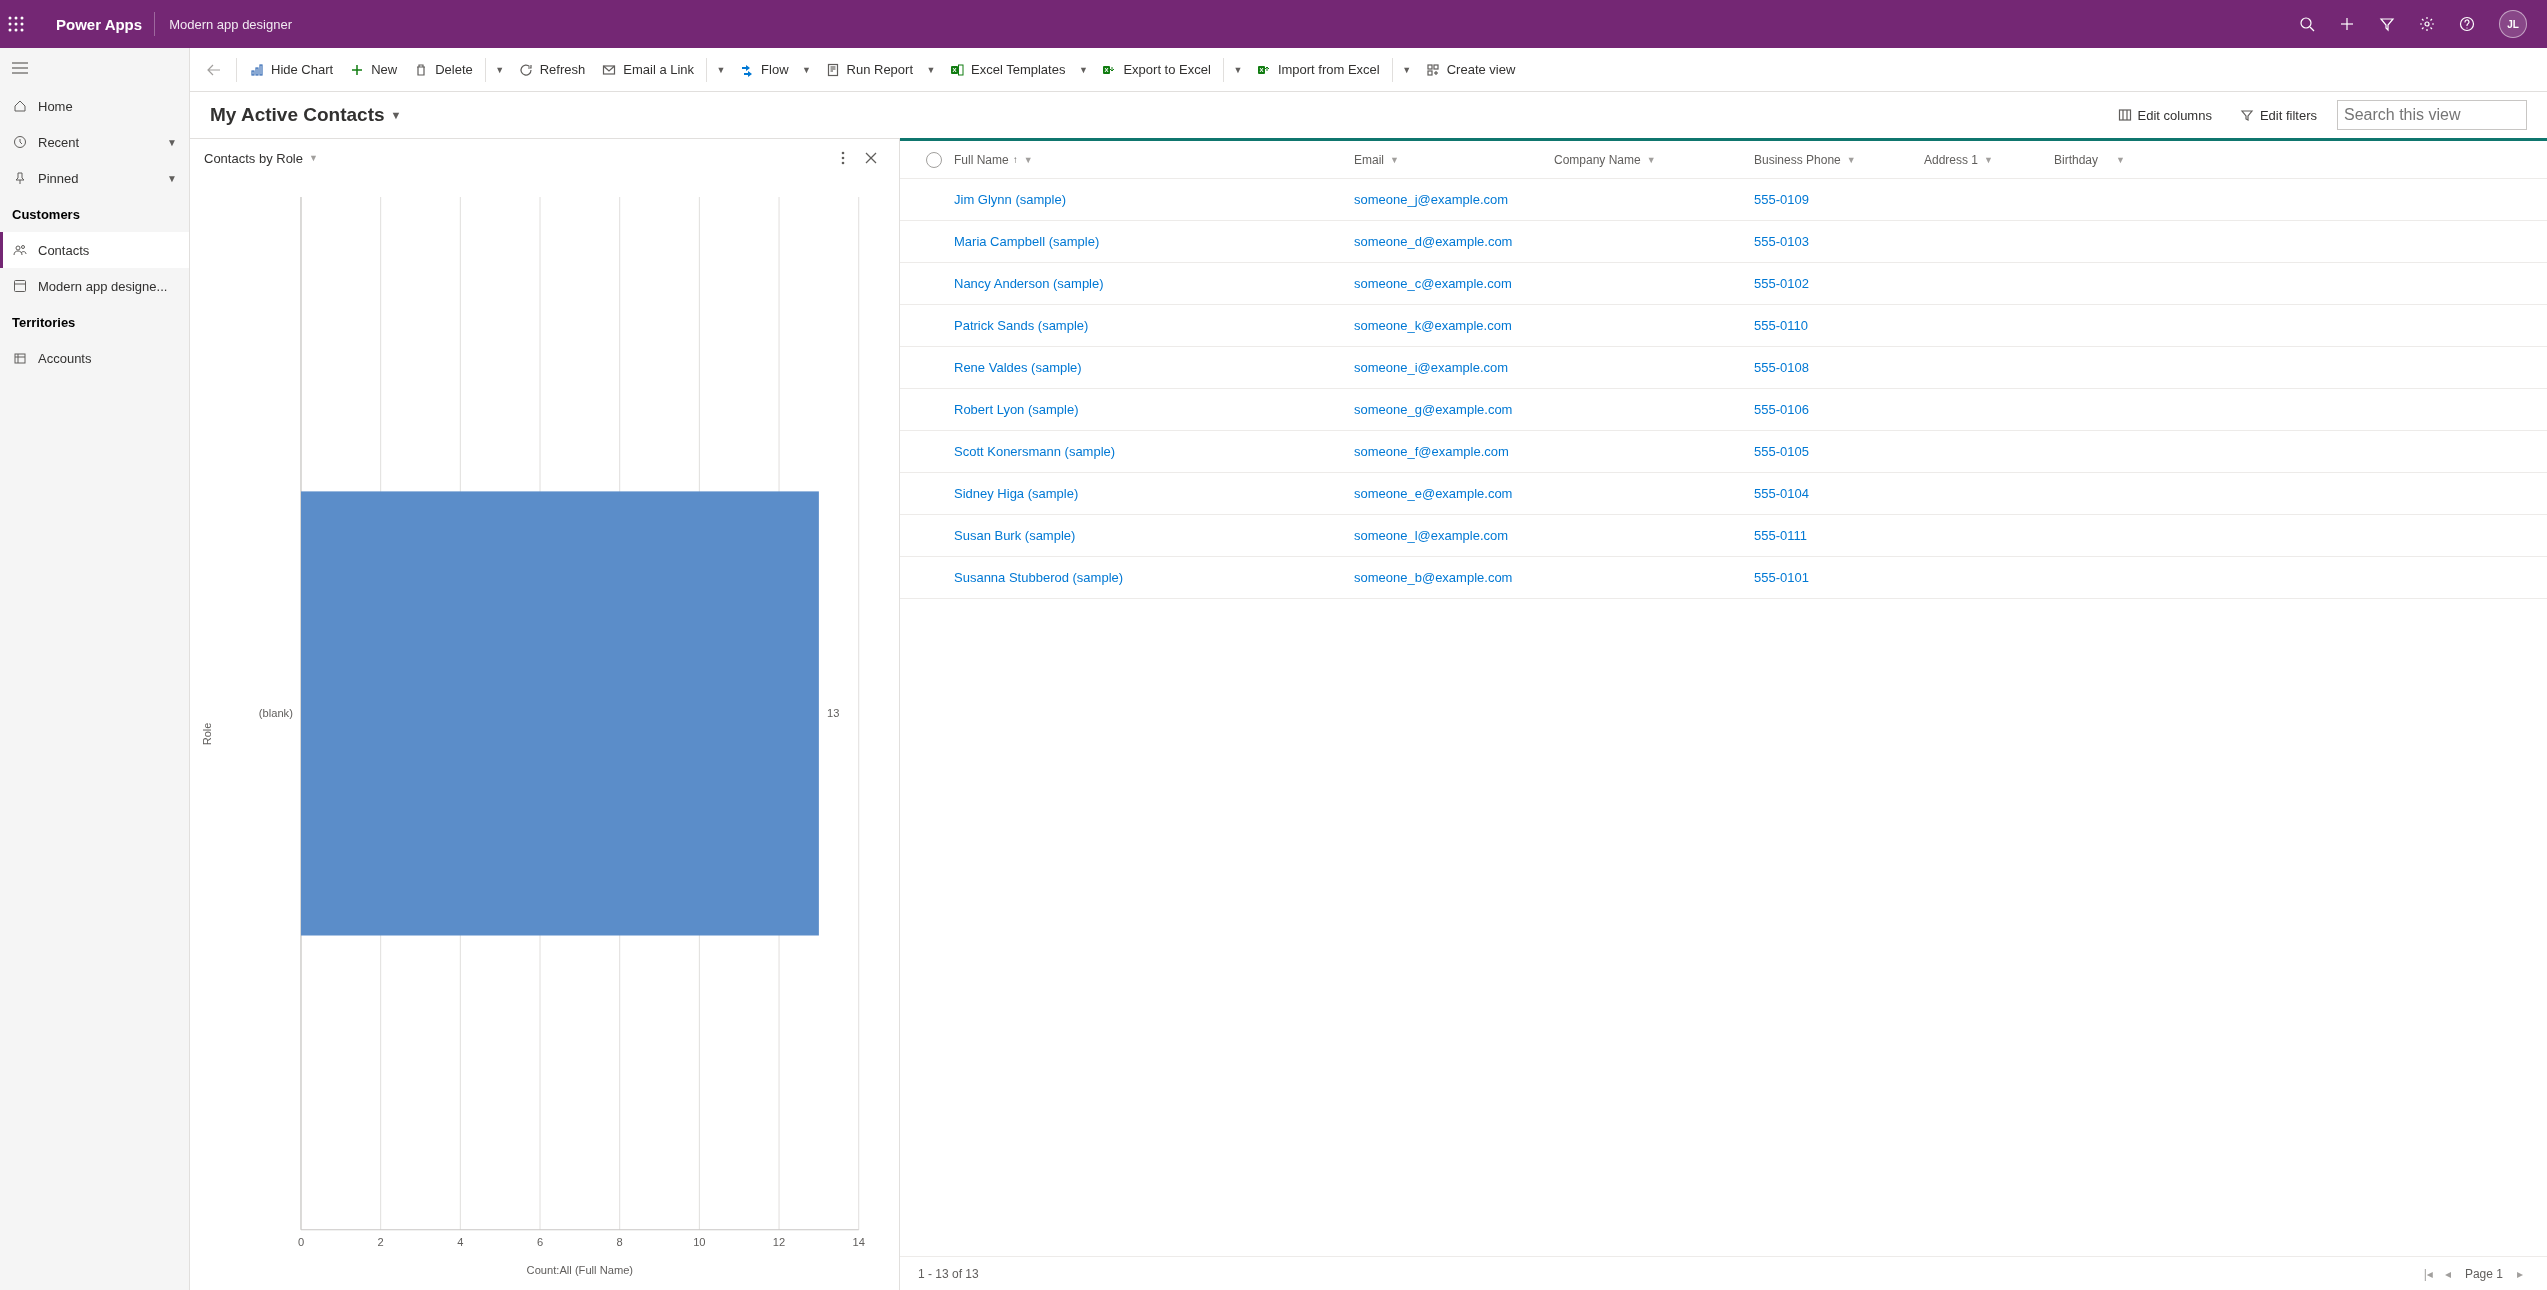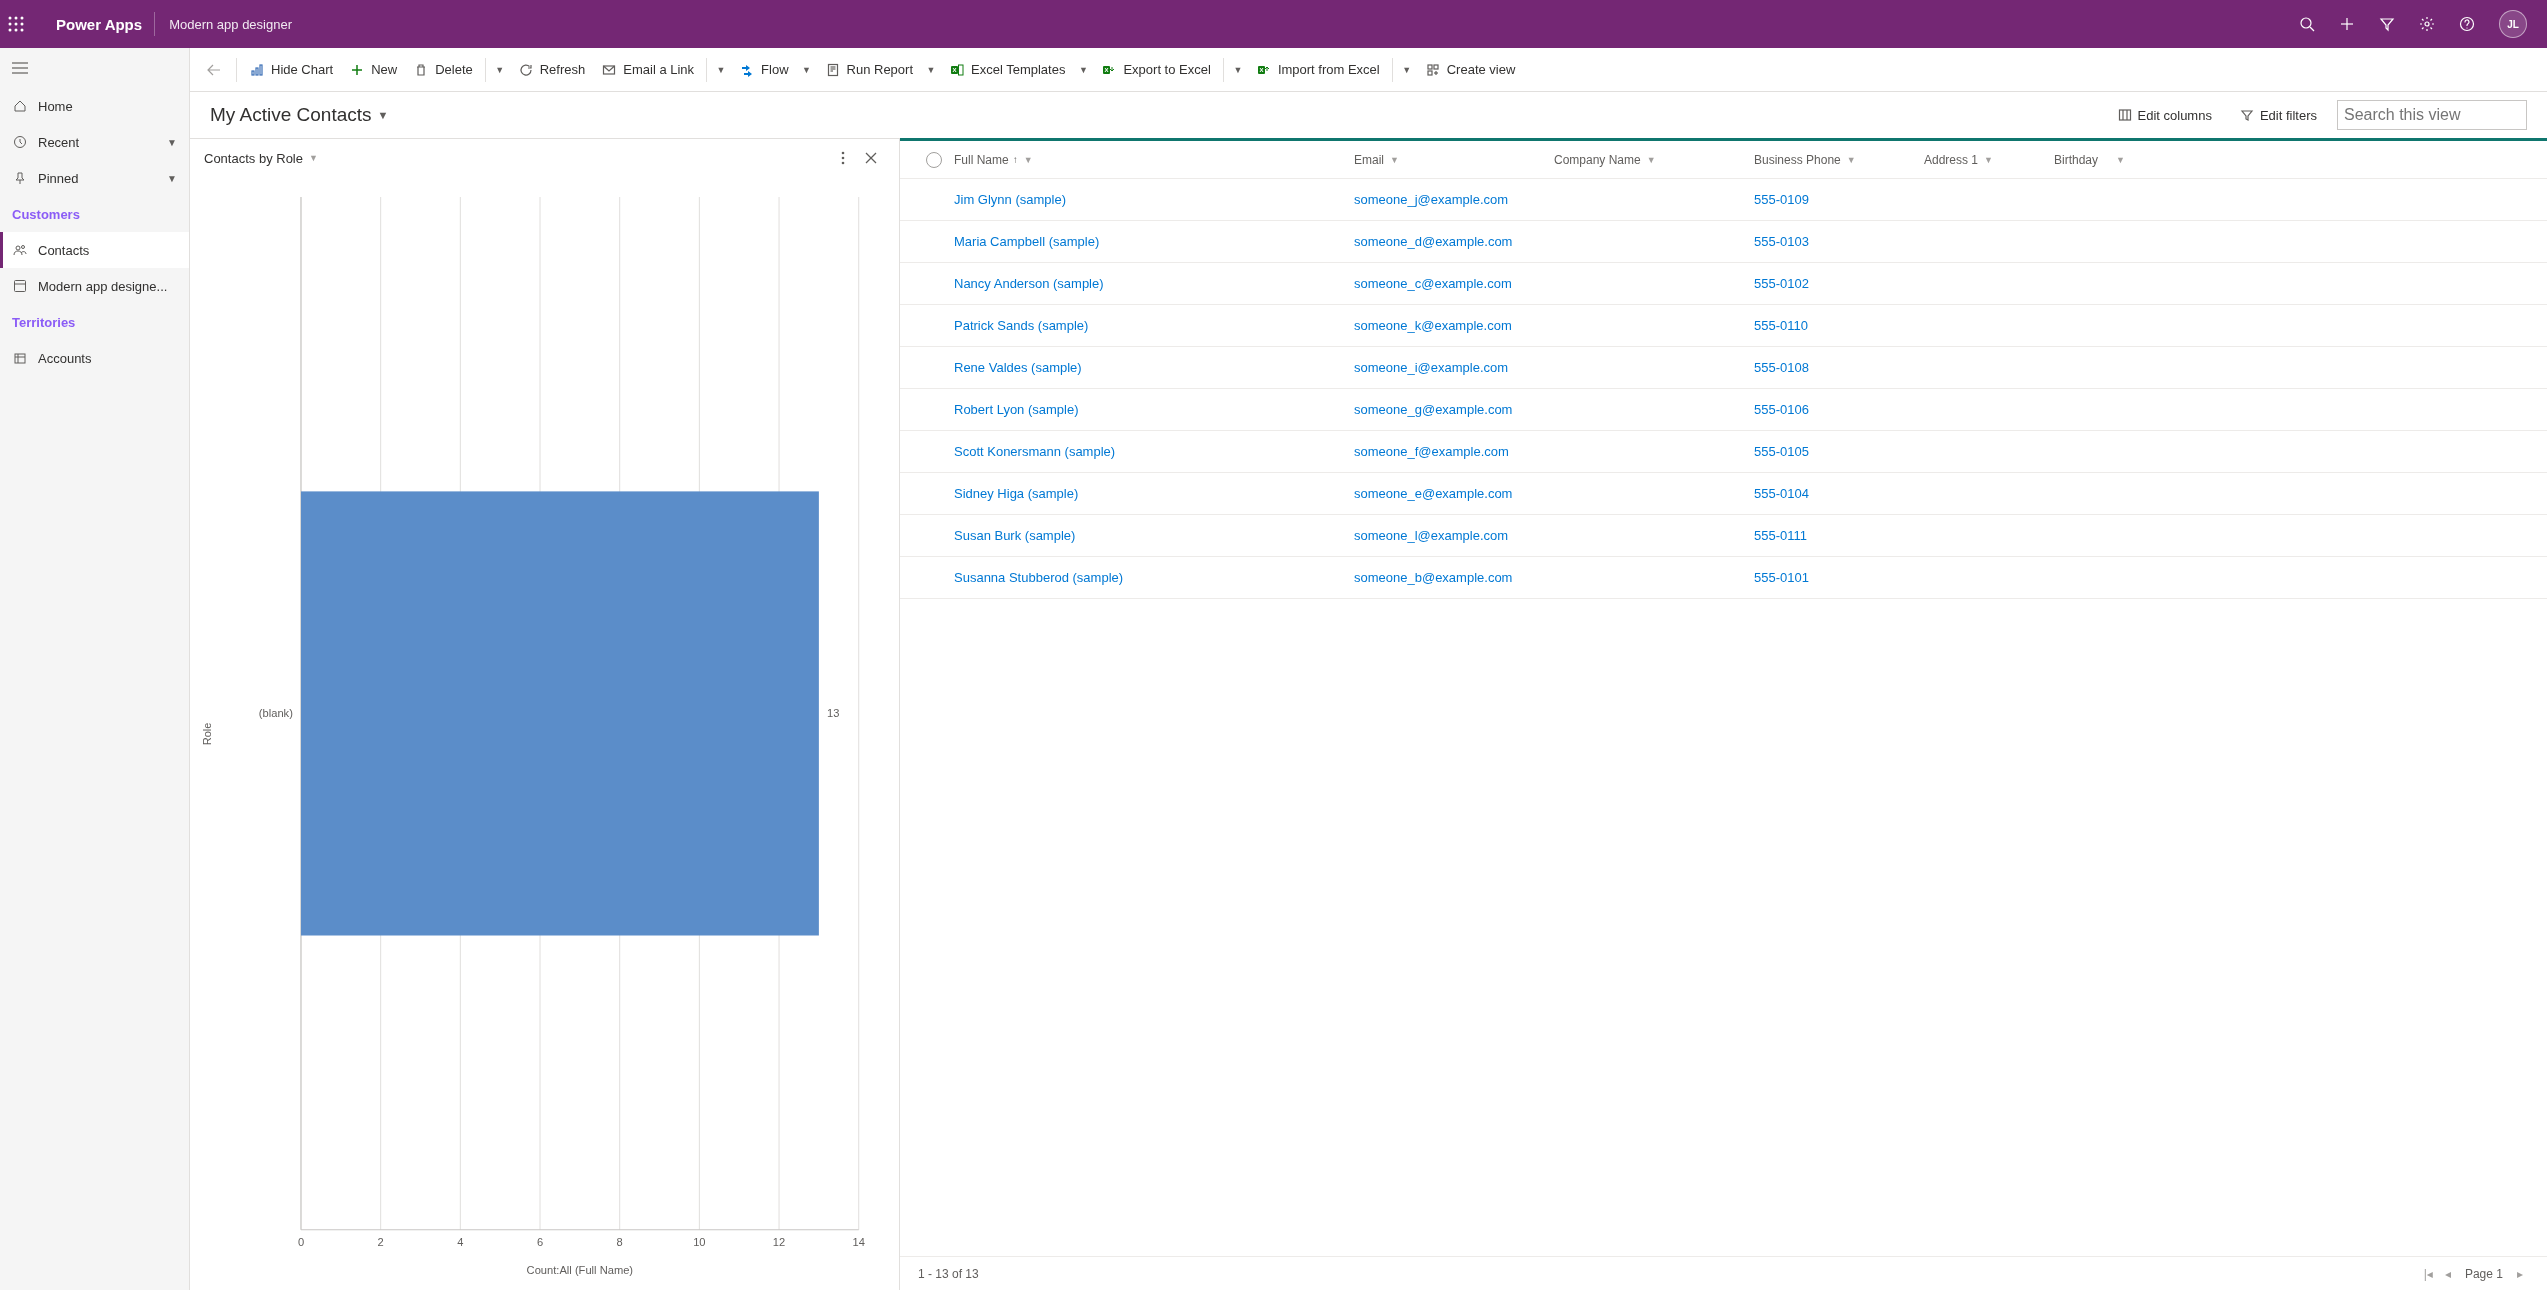--- a/index.html
+++ b/index.html
@@ -18,37 +18,37 @@
   
   .shell { display:flex; height: calc(100vh - 48px); }
   
   
   .leftnav { width: 190px; background: #f5f5f5; border-right:1px solid #e1dfdd; display:flex; flex-direction:column; font-size: 13px; }
   .leftnav .hamburger { height: 40px; display:flex; align-items:center; padding:0 12px; cursor:pointer; }
   .nav-item { height: 36px; display:flex; align-items:center; padding:0 12px; gap:10px; cursor:pointer; color:#323130; }
   .nav-item.selected { background:#fff; border-left:3px solid #742774; padding-left:9px; font-weight:400; }
   .nav-icon { width:16px; display:inline-flex; justify-content:center; color:#605e5c; }
   .nav-chevron { margin-left:auto; color:#605e5c; font-size:10px; }
-  .nav-group { font-weight:600; height:36px; display:flex; align-items:center; padding:0 12px; color:#8b5cf6; font-size: 13px; }
+  .nav-group { font-weight:600; height:36px; display:flex; align-items:center; padding:0 12px; color:#000000; font-size: 13px; }
   .nav-item span.label { white-space:nowrap; overflow:hidden; text-overflow:ellipsis; }
   
   
   .main { flex:1; display:flex; flex-direction:column; min-width:0; }
   
   
   .cmdbar { height: 44px; border-bottom:1px solid #e1dfdd; display:flex; align-items:center; padding:0 6px; gap:0; font-size:13px; }
   .cmd-back { width:36px; height:36px; display:flex; align-items:center; justify-content:center; color:#a19f9d; cursor: default; }
   .cmd-sep { width:1px; height:24px; background:#e1dfdd; margin:0 4px; }
   .cmd-btn { height:36px; padding:0 8px; display:flex; align-items:center; gap:6px; cursor:pointer; white-space:nowrap; }
   .cmd-icon { width:16px; height:16px; display:inline-flex; align-items:center; justify-content:center; }
   .cmd-split { width:20px; height:36px; display:flex; align-items:center; justify-content:center; cursor:pointer; color:#605e5c; font-size:9px; }
   
   
   .viewheader { display:flex; align-items:center; padding: 8px 20px; gap:12px; }
-  .viewtitle { font-size:19px; font-weight:400; display:flex; align-items:center; gap:6px; cursor:pointer; }
+  .viewtitle { font-size:19px; font-weight:700; display:flex; align-items:center; gap:6px; cursor:pointer; }
   .viewtitle .chev { font-size:11px; color:#605e5c; }
   .viewheader-spacer { flex:1; }
   .viewheader-btn { display:flex; align-items:center; gap:6px; padding: 6px 8px; cursor:pointer; font-size:13px; }
   .searchbox { width:190px; height:30px; border:1px solid #c8c6c4; display:flex; align-items:center; padding:0 6px; }
   .searchbox input { flex:1; border:none; outline:none; font-size:16px; background:transparent; }
   
   
   .body-split { flex:1; display:flex; min-height:0; }
   
   

